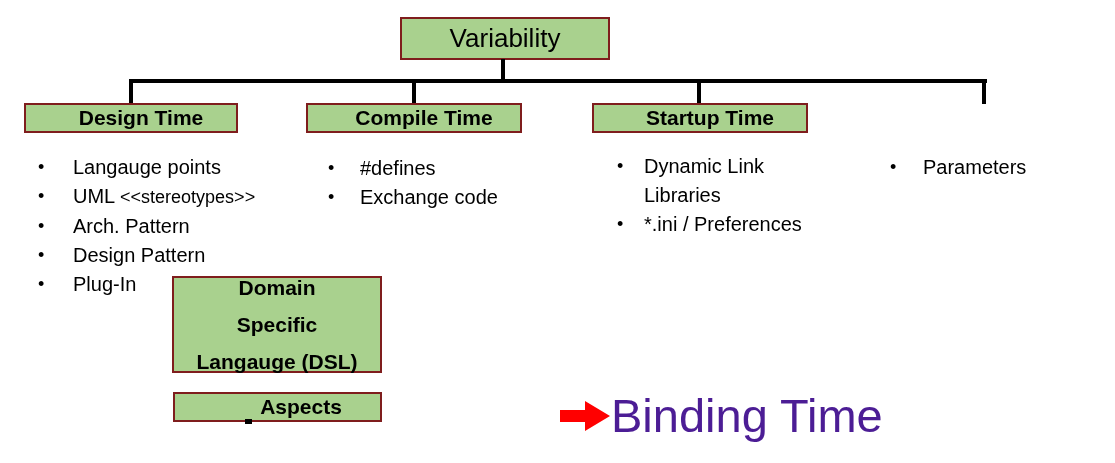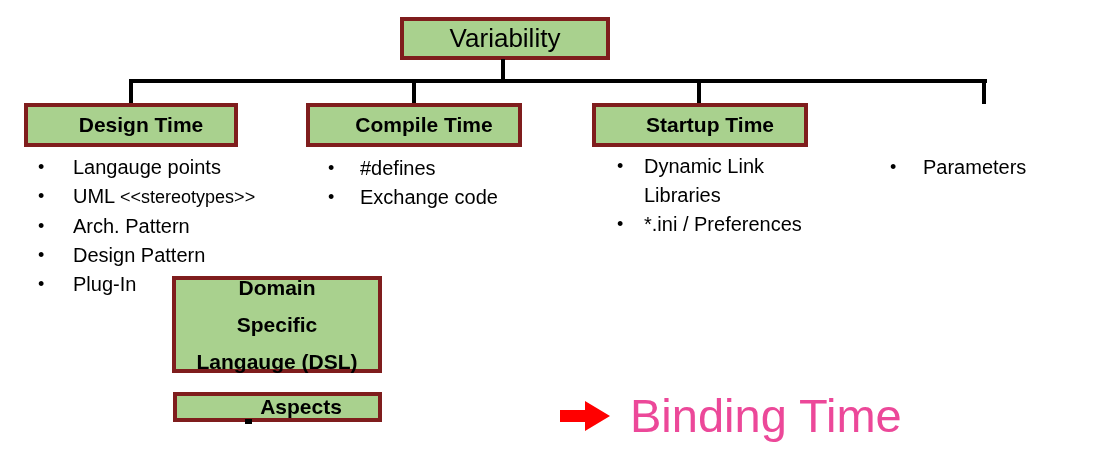--- a/index.html
+++ b/index.html
@@ -9,29 +9,29 @@
     height: 463px;
     background: #ffffff;
     font-family: "Liberation Sans", sans-serif;
     color: #000000;
     overflow: hidden;
   }
   
   .gbox {
     position: absolute;
     background: #a9d18e;
-    border: 4px solid #7f1d1d;
+    border: 2px solid #7f1d1d;
     box-sizing: border-box;
     display: flex;
     align-items: center;
     justify-content: center;
     text-align: center;
   }
   .root-box   { left: 400px; top: 17px;  width: 210px; height: 43px; font-size: 26px; font-weight: 400; }
-  .hdr        { top: 103px; height: 44px; font-size: 21px; font-weight: 700; padding-left: 20px; }
+  .hdr        { top: 103px; height: 30px; font-size: 21px; font-weight: 700; padding-left: 20px; }
   .hdr-design  { left: 24px;  width: 214px; }
   .hdr-compile { left: 306px; width: 216px; }
   .hdr-startup { left: 592px; width: 216px; }
   .hdr-runtime { left: 877px; width: 216px; }
   .dsl-box    { left: 172px; top: 276px; width: 210px; height: 97px; font-size: 21px; font-weight: 700; line-height: 37px; white-space: pre-line; }
   .aspects-box{ left: 173px; top: 392px; width: 209px; height: 30px; font-size: 21px; font-weight: 700; padding-left: 47px; }
 
   
   .line { position: absolute; background: #000000; }
   .stub-root    { left: 501px; top: 59px; width: 4px; height: 22px; }
@@ -55,22 +55,22 @@
   .list-runtime { left: 890px; top: 153px; width: 210px; }
   .list-runtime .bullet { width: 33px; }
   .small-suffix { font-size: 18px; }
 
   
   .annotation {
     position: absolute;
     left: 560px; top: 388px;
     display: flex;
     align-items: center;
-    gap: 20px;
-    color: #ec4899;
+    gap: 1px;
+    color: #4c1d95;
   }
   .annotation .label { font-size: 47px; line-height: 56px; white-space: nowrap; }
   .arrow-svg { display: block; }
 
   .marker-dot { position: absolute; left: 245px; top: 419px; width: 7px; height: 5px; background: #000000; }
 </style>
 </head>
 <body>
 
 <div class="canvas">

